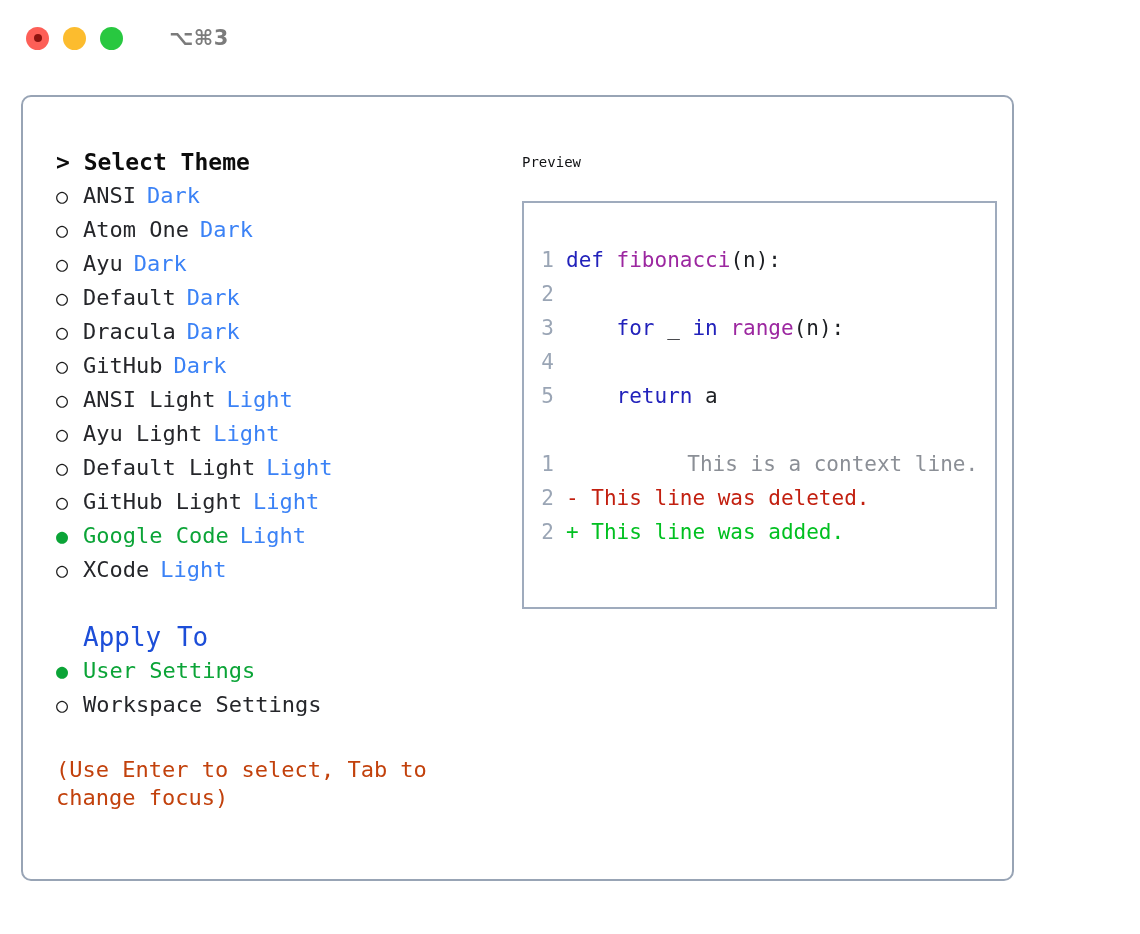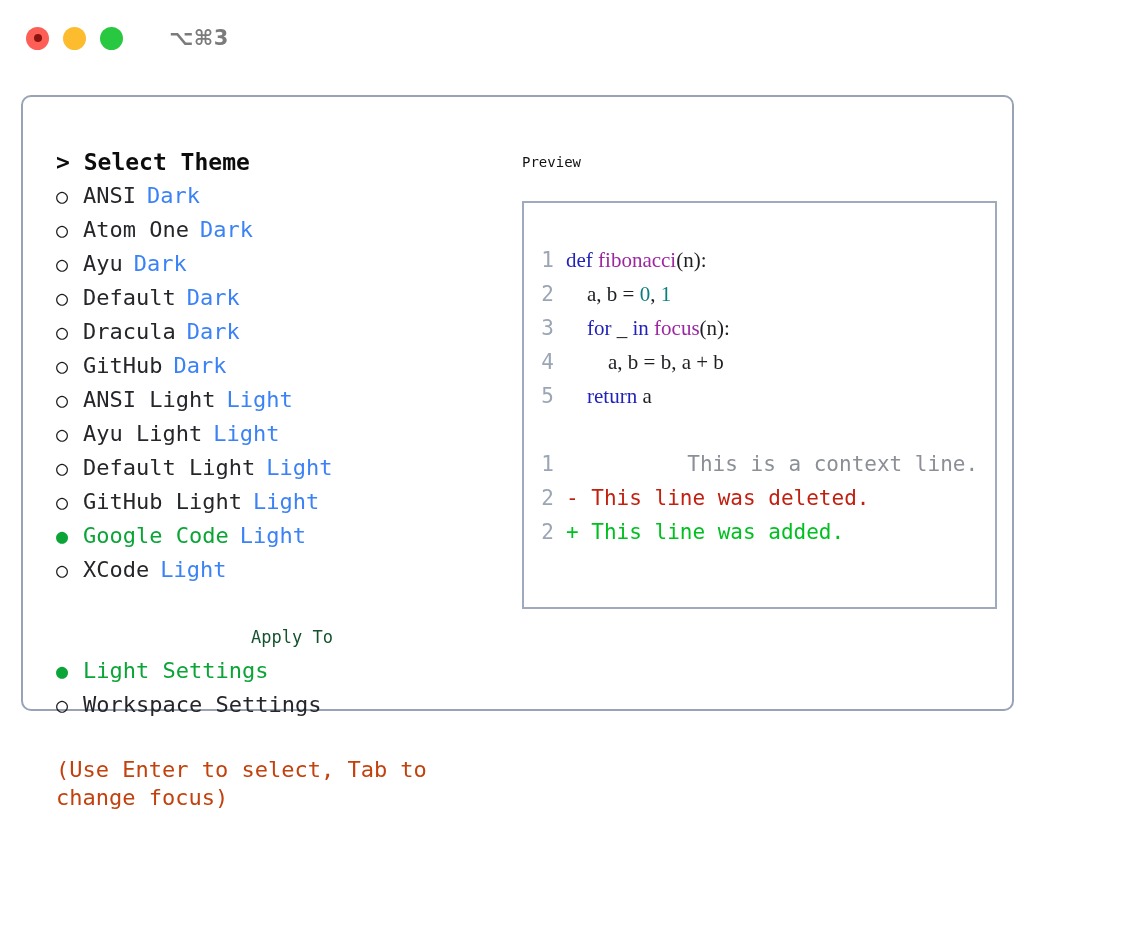--- a/index.html
+++ b/index.html
@@ -67,21 +67,21 @@
     letter-spacing: 0.5px;
     font-family: "DejaVu Sans", "Liberation Sans", sans-serif;
   }
 
   
   .panel {
     position: absolute;
     left: 21px;
     top: 95px;
     width: 993px;
-    height: 616px;
+    height: 786px;
     border: 2px solid #98a4b5;
     border-radius: 10px;
     background: #ffffff;
   }
 
   .panel-inner {
     position: absolute;
     inset: 0;
     padding: 48px 0 0 16px;
     display: flex;
@@ -119,26 +119,25 @@
   }
   .marker.sel { color: #0ba437; }
 
   .opt-label        { color: #25262a; }
   .opt-label.sel    { color: #0ba437; }
   .opt-cat          { color: #3b82f6; padding-left: 11px; }
 
   .section-gap { height: 33px; }
 
   .subheading {
-    font-size: 17px;
-    color: #14532d;
+    font-size: 26px;
+    color: #1d4ed8;
     line-height: 34px;
     padding-left: 27px;
     white-space: pre;
-    text-align: center;
   }
 
   .hint {
     margin-top: 34px;
     font-size: 22px;
     line-height: 28px;
     color: #c2410c;
     width: 420px;
     white-space: pre-wrap;
   }
@@ -174,21 +173,21 @@
   }
 
   .lineno {
     width: 28px;
     flex: none;
     text-align: right;
     color: #9aa5b5;
     padding-right: 12px;
   }
 
-  .code-text { color: #1d1f23; font-family: Liberation Serif, serif; }
+  .code-text { color: #1d1f23; }
 
   .tok-kw  { color: #2222bb; }
   .tok-fn  { color: #9c27a0; }
   .tok-num { color: #0a7d7d; }
   .tok-pl  { color: #1d1f23; }
 
   .blank-line { height: 34px; }
 
   .diff-ctx { color: #8b8f96; margin-left: 48px; }
   .diff-del { color: #c21f0f; }
@@ -227,35 +226,35 @@
             <div class="opt-row"><span class="marker">○</span><span class="opt-label">Default Light</span><span class="opt-cat">Light</span></div>
             <div class="opt-row"><span class="marker">○</span><span class="opt-label">GitHub Light</span><span class="opt-cat">Light</span></div>
             <div class="opt-row"><span class="marker sel">●</span><span class="opt-label sel">Google Code</span><span class="opt-cat">Light</span></div>
             <div class="opt-row"><span class="marker">○</span><span class="opt-label">XCode</span><span class="opt-cat">Light</span></div>
           </div>
 
         <div class="section-gap"></div>
 
         <div class="subheading">Apply To</div>
         <div id="apply-list">
-            <div class="opt-row"><span class="marker sel">●</span><span class="opt-label sel">Light Settings</span></div>
+            <div class="opt-row"><span class="marker sel">●</span><span class="opt-label sel">User Settings</span></div>
             <div class="opt-row"><span class="marker">○</span><span class="opt-label">Workspace Settings</span></div>
           </div>
 
         <div class="hint">(Use Enter to select, Tab to change focus)</div>
       </div>
 
       <div class="col-right">
         <div class="preview-title">Preview</div>
         <div class="preview-box">
           <div id="code-block">
               <div class="code-line"><span class="lineno">1</span><span class="code-text"><span class="tok-kw">def </span><span class="tok-fn">fibonacci</span><span class="tok-pl">(n):</span></span></div>
-              <div class="code-line"><span class="lineno">2</span><span class="code-text"><span class="tok-pl">    a, b = </span><span class="tok-num">0</span><span class="tok-pl">, </span><span class="tok-num">1</span></span></div>
-              <div class="code-line"><span class="lineno">3</span><span class="code-text"><span class="tok-pl">    </span><span class="tok-kw">for</span><span class="tok-pl"> _ </span><span class="tok-kw">in</span><span class="tok-pl"> </span><span class="tok-fn">focus</span><span class="tok-pl">(n):</span></span></div>
-              <div class="code-line"><span class="lineno">4</span><span class="code-text"><span class="tok-pl">        a, b = b, a + b</span></span></div>
+              <div class="code-line"><span class="lineno">2</span></div>
+              <div class="code-line"><span class="lineno">3</span><span class="code-text"><span class="tok-pl">    </span><span class="tok-kw">for</span><span class="tok-pl"> _ </span><span class="tok-kw">in</span><span class="tok-pl"> </span><span class="tok-fn">range</span><span class="tok-pl">(n):</span></span></div>
+              <div class="code-line"><span class="lineno">4</span></div>
               <div class="code-line"><span class="lineno">5</span><span class="code-text"><span class="tok-pl">    </span><span class="tok-kw">return</span><span class="tok-pl"> a</span></span></div>
             </div>
           <div class="blank-line"></div>
           <div id="diff-block">
               <div class="code-line"><span class="lineno">1</span><span class="diff-ctx">  </span><span class="diff-ctx">This is a context line.</span></div>
               <div class="code-line"><span class="lineno">2</span><span class="diff-del">- </span><span class="diff-del">This line was deleted.</span></div>
               <div class="code-line"><span class="lineno">2</span><span class="diff-add">+ </span><span class="diff-add">This line was added.</span></div>
             </div>
         </div>
       </div>

